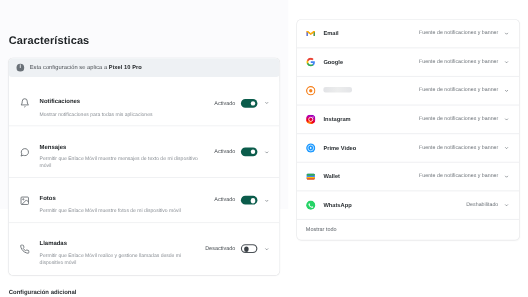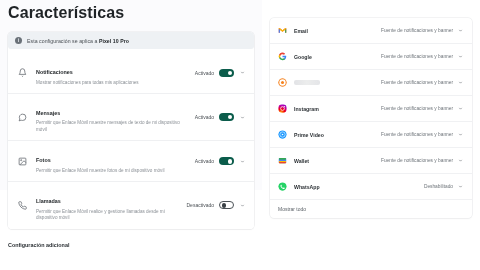--- a/index.html
+++ b/index.html
@@ -13,22 +13,22 @@
 
   
   .left-panel{
     position:relative;
     width:262px;height:190px;
     background:#fbfbfd;
     padding:0;
     box-sizing:border-box;
   }
   .page-title{
-    margin:4px 0 0 8px;
-    font-size:16px;
+    margin:32px 0 0 8px;
+    font-size:10px;
     font-weight:600;
     color:#1f2326;
     letter-spacing:.1px;
   }
   .card{
     margin:10px 8px 0 8px;
     background:#ffffff;
     border-radius:4px;
     box-shadow:0 0 0 .6px #e7e8ea, 0 .5px 1.2px rgba(0,0,0,.05);
     overflow:hidden;

